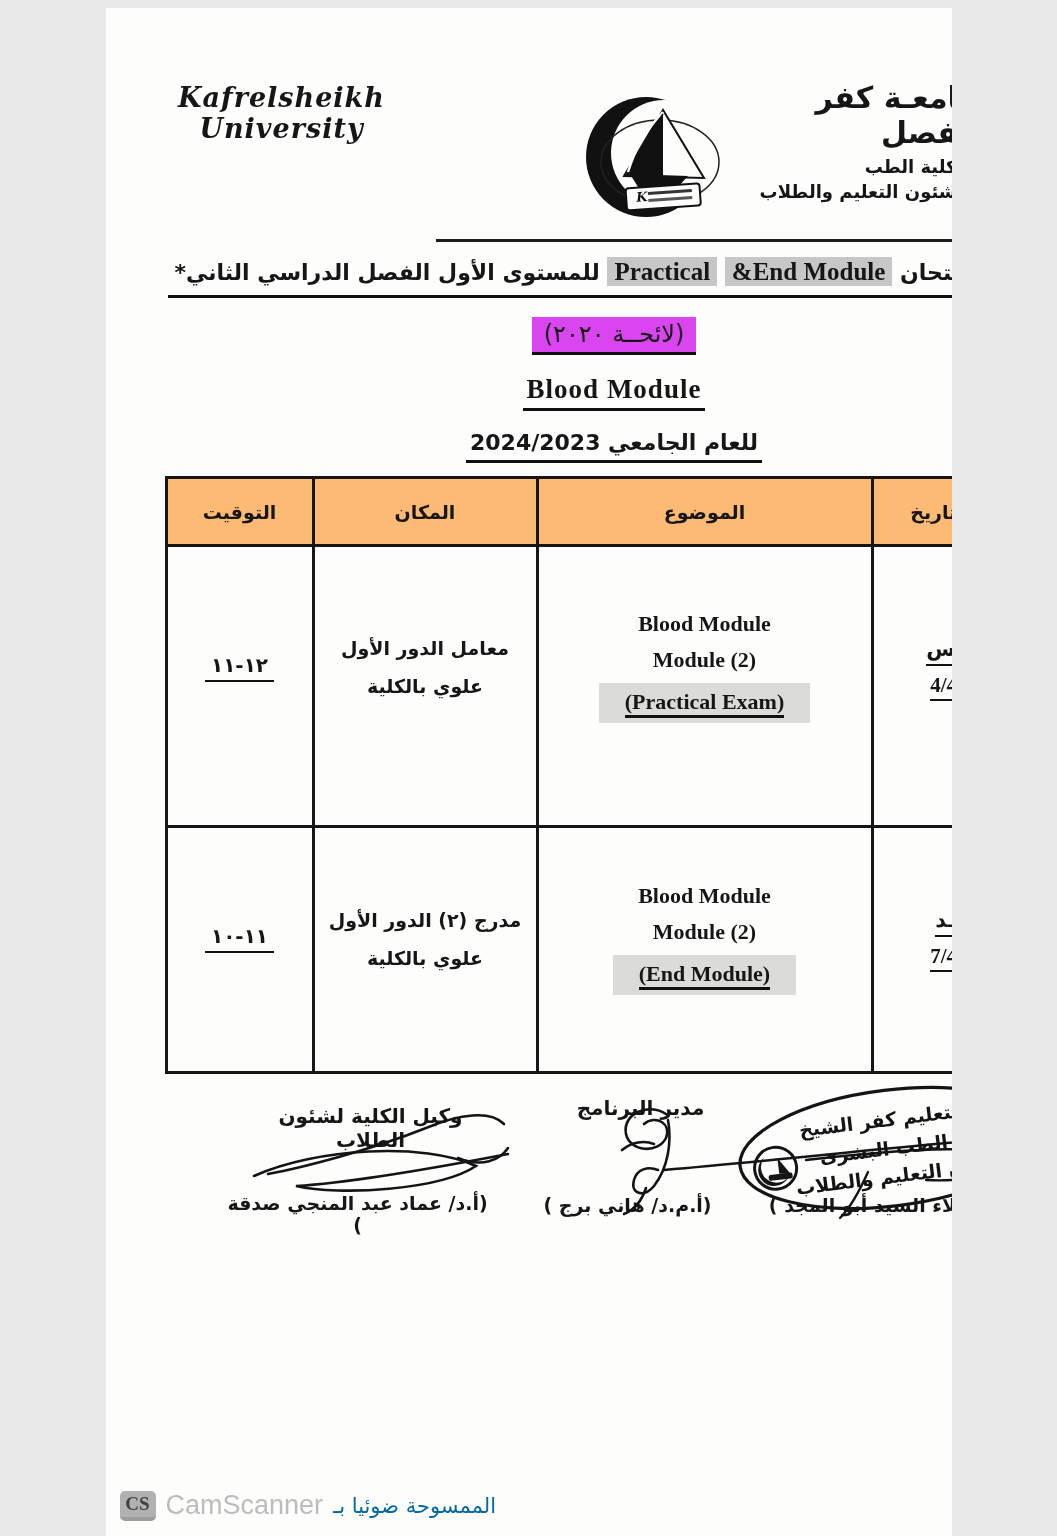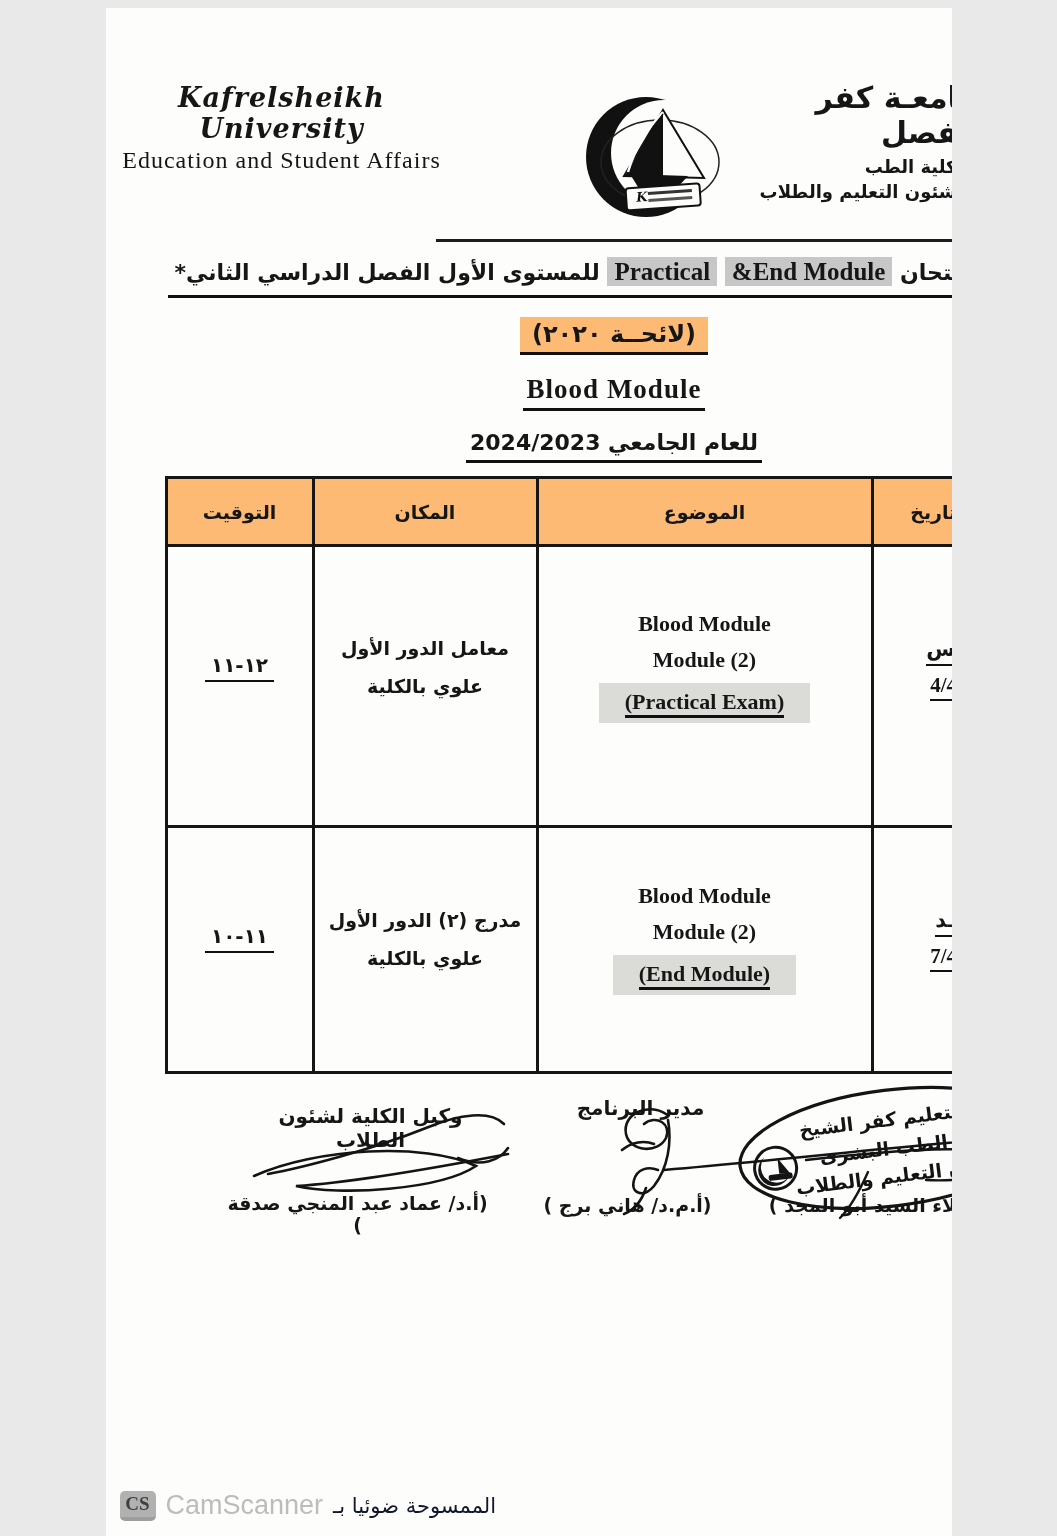--- a/index.html
+++ b/index.html
@@ -22,22 +22,22 @@
   
   .main-title {
     position:absolute; left:62px; top:250px; width:893px; text-align:center;
     direction:rtl; font-weight:bold; font-size:22px;
     padding-bottom:9px; border-bottom:3.5px solid #101010;
   }
   .hl { background:#c7c7c7; padding:1px 7px; font-family:"Liberation Serif", serif; font-size:25px; }
   .center-line { position:absolute; left:62px; width:893px; text-align:center; }
   .reg-line { top:309px; }
   .reg-box {
-    display:inline-block; direction:rtl; font-weight:bold; font-size:24px;
-    background:#fdba74; padding:3px 12px 4px;
+    display:inline-block; direction:rtl; font-weight:normal; font-size:24px;
+    background:#d946ef; padding:3px 12px 4px;
     border-bottom:3.5px solid #101010;
   }
   .module-line { top:366px; }
   .module-box {
     display:inline-block; font-family:"Liberation Serif", serif; font-weight:bold;
     font-size:27px; padding:0 4px 3px; border-bottom:3px solid #101010; letter-spacing:1px;
   }
   .year-line { top:422px; }
   .year-box {
     display:inline-block; direction:rtl; font-weight:bold; font-size:22px;
@@ -79,30 +79,29 @@
   .ink { position:absolute; left:0; top:0; width:1057px; height:1536px; pointer-events:none; }
   
   .footer { position:absolute; left:14px; top:1482px; display:flex; align-items:center; gap:10px; }
   .cs-box {
     width:36px; height:30px; background:#b1b1b1; border-radius:5px; color:#404040;
     display:flex; align-items:center; justify-content:center;
     font-family:"Liberation Serif", serif; font-weight:bold; font-size:19px;
     border-bottom:4px solid #9e9e9e;
   }
   .cs-brand { color:#bcbcbc; font-size:27px; font-family:"Liberation Sans", sans-serif; }
-  .cs-ar { color:#0f172a; font-size:21px; direction:rtl; }
+  .cs-ar { color:#0369a1; font-size:21px; direction:rtl; }
 </style>
 </head>
 <body>
 
 <div id="page">
 
   <div class="header-en">
     <div class="uni-en">Kafrelsheikh University</div>
-    <div class="dep-en">Education and Student Affairs</div>
   </div>
 
   <div class="logo">
     <svg width="142" height="128" viewBox="0 0 142 128">
       <circle cx="62" cy="63" r="60" fill="#111"></circle>
       <circle cx="80" cy="59" r="53" fill="#fdfdfc"></circle>
       <ellipse cx="76" cy="68" rx="59" ry="42" fill="none" stroke="#222" stroke-width="1.5"></ellipse>
       <polygon points="79,16 40,82 120,84" fill="#fdfdfc" stroke="#111" stroke-width="2"></polygon>
       <polygon points="79,16 79,83 41,82" fill="#111"></polygon>
       <path d="M79,18 C60,38 50,58 44,78" fill="none" stroke="#fdfdfc" stroke-width="2.5"></path>

